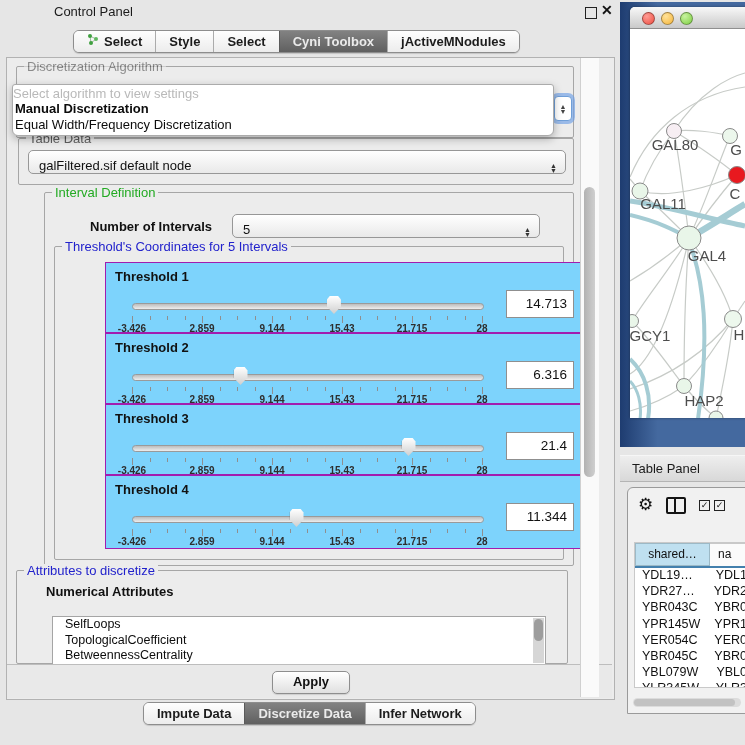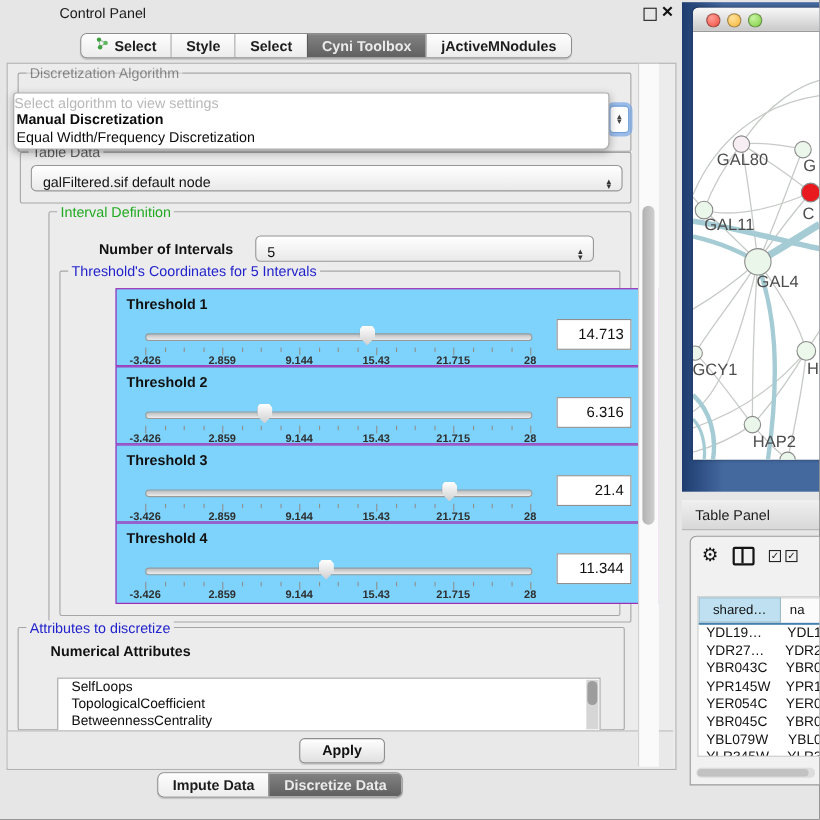--- a/index.html
+++ b/index.html
@@ -367,20 +367,23 @@
 
   <div id="footer" class="abs"></div>
   <div id="apply-btn" class="abs">Apply</div>
 
   <div id="bottom-tabs" class="abs seg">
       <div class="tab">
         <span>Impute Data</span>
       </div>
       <div class="tab selected">
         <span>Discretize Data</span>
+      </div>
+      <div class="tab">
+        <span>Infer Network</span>
       </div>
     </div>
 
   <div id="main-sb" class="abs">
       <div id="main-thumb"></div>
     </div>
 
   <div id="blue-frame" class="abs"></div>
   <div id="mac-window" class="abs"></div>
   <div id="mac-titlebar" class="abs">

